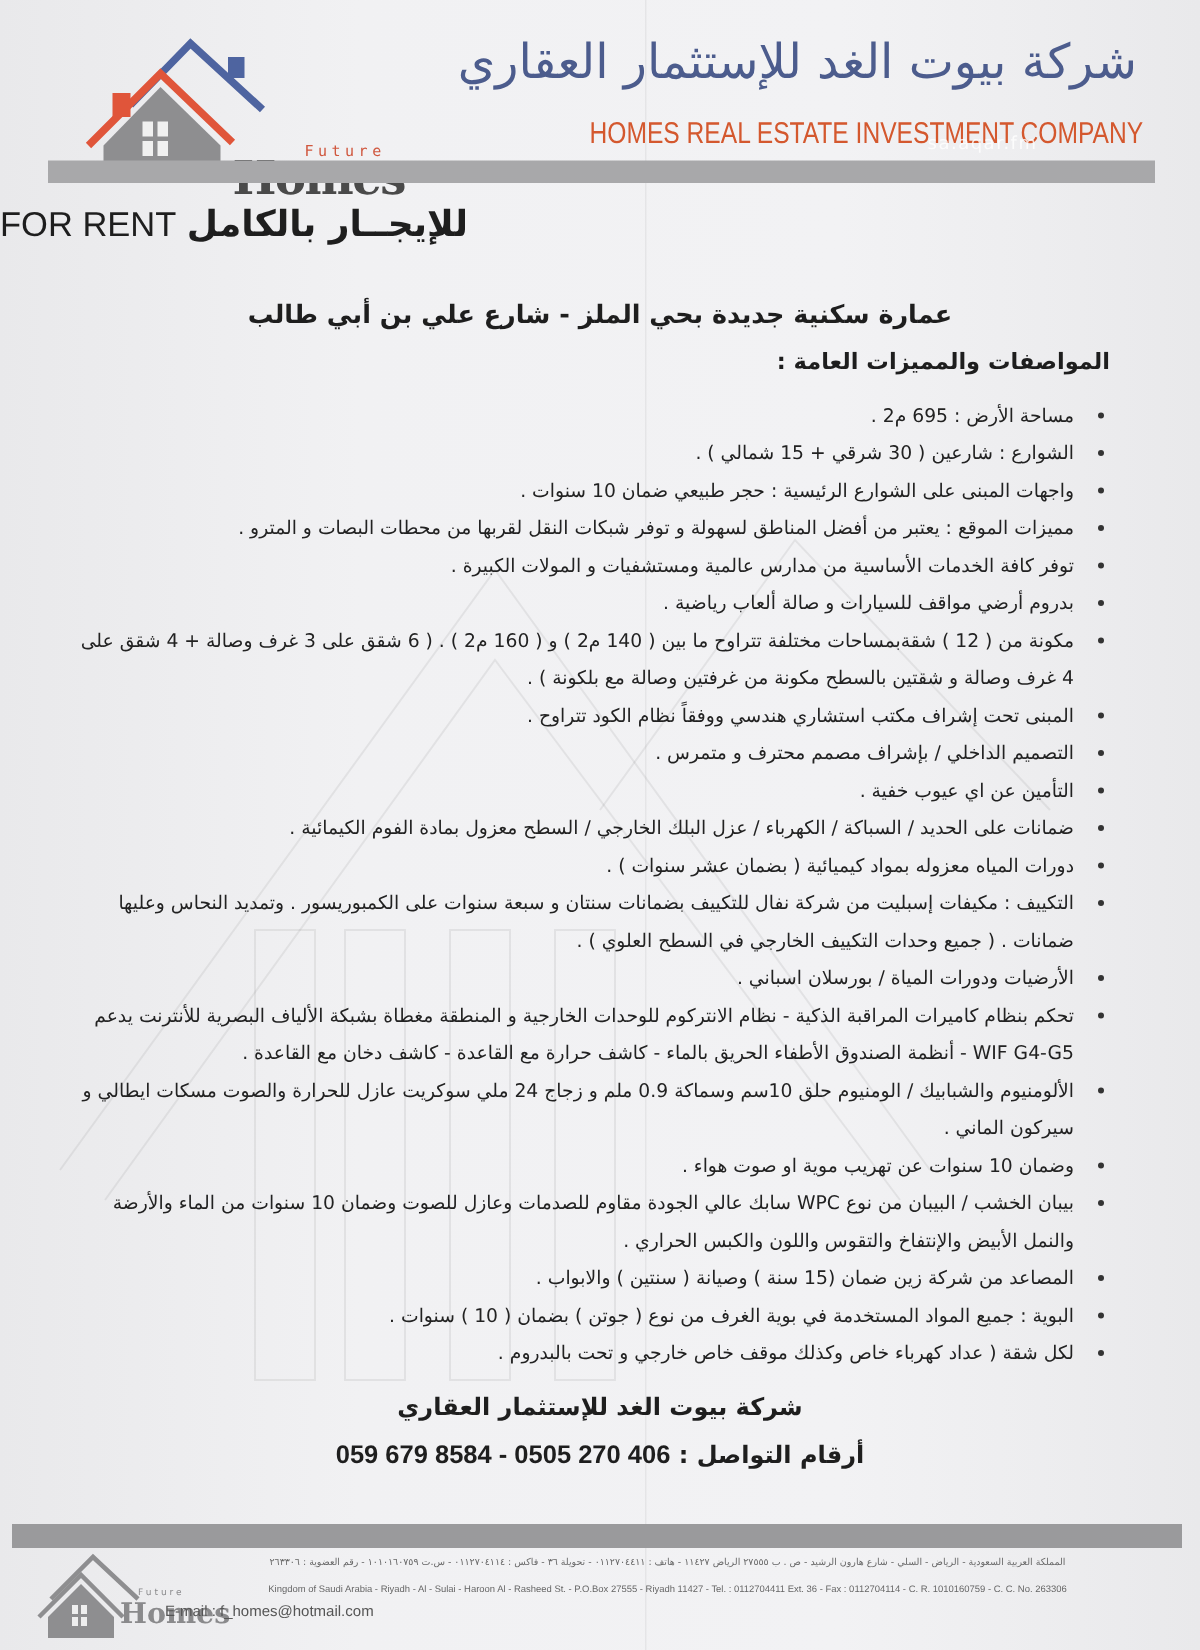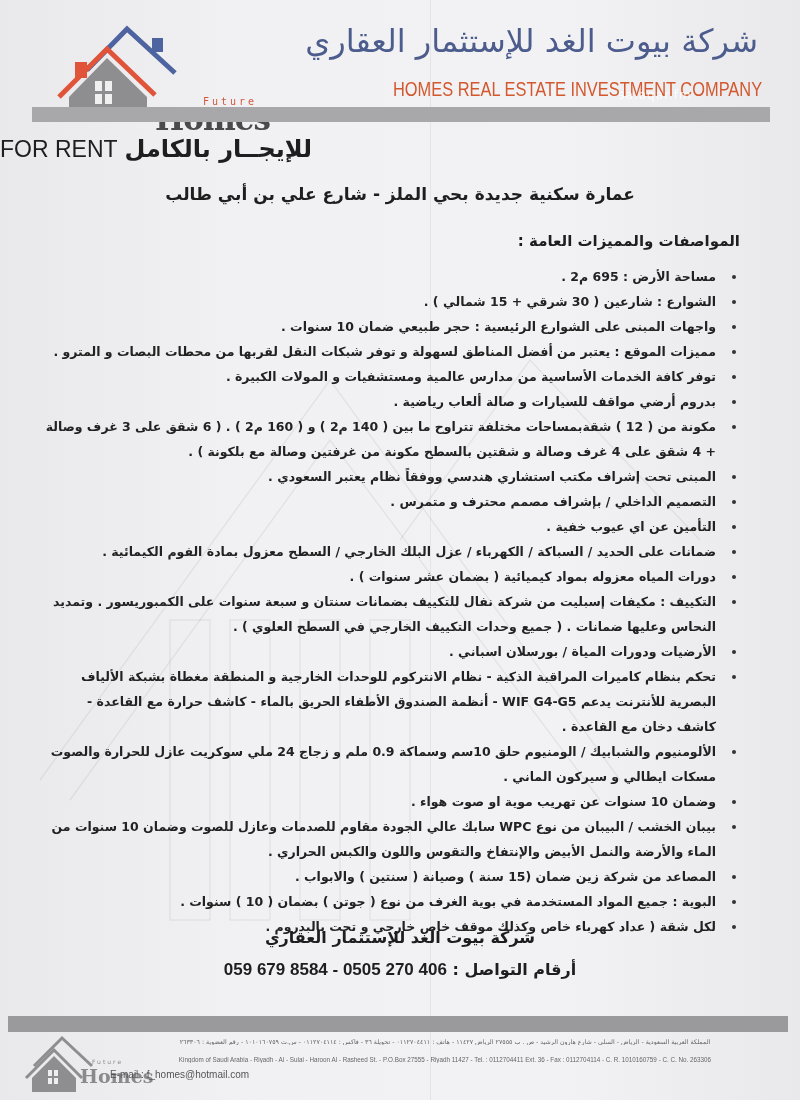--- a/index.html
+++ b/index.html
@@ -53,32 +53,32 @@
     }
     .watermark .wm-ar { font-size: 40px; line-height: 40px; font-weight: bold; direction: rtl; }
     .watermark .wm-url { font-size: 12px; letter-spacing: 1px; color: rgba(255,255,255,0.8); }
     .title {
       position: absolute; left: 0; top: 135px; width: 800px; text-align: left;
       font-size: 22px; direction: rtl;
     }
     .title .ar { font-weight: bold; font-size: 24px; }
     .title .en { font-family: "Liberation Sans", sans-serif; font-size: 23px; }
     .subtitle {
-      position: absolute; left: 0; top: 184px; width: 800px; text-align: center;
+      position: absolute; left: 0; top: 200px; width: 800px; text-align: center;
       font-weight: bold; font-size: 17px; direction: rtl;
     }
     .section-heading {
       position: absolute; right: 60px; top: 232px;
       font-weight: bold; font-size: 15px; direction: rtl;
     }
     
     .features {
       position: absolute; left: 44px; right: 58px; top: 264px;
       direction: rtl; margin: 0; padding: 0; list-style: none;
-      font-size: 12.5px; font-weight: bold; line-height: 25px; color: #222;
+      font-size: 12.5px; font-weight: normal; line-height: 25px; color: #222;
     }
     .features li { position: relative; padding-right: 26px; }
     .features li::before {
       content: ""; position: absolute; right: 6px; top: 11px;
       width: 4px; height: 4px; border-radius: 50%; background: #333;
     }
     
     .bg-outline { position: absolute; left: 0; top: 240px; width: 800px; height: 700px; pointer-events: none; }
     
     .closing-company {
@@ -170,21 +170,21 @@
   <div class="section-heading">المواصفات والمميزات العامة :</div>
 
   <ul class="features">
     <li>مساحة الأرض : 695 م2 .</li>
     <li>الشوارع : شارعين ( 30 شرقي + 15 شمالي ) .</li>
     <li>واجهات المبنى على الشوارع الرئيسية : حجر طبيعي ضمان 10 سنوات .</li>
     <li>مميزات الموقع : يعتبر من أفضل المناطق لسهولة و توفر شبكات النقل لقربها من محطات البصات و المترو .</li>
     <li>توفر كافة الخدمات الأساسية من مدارس عالمية ومستشفيات و المولات الكبيرة .</li>
     <li>بدروم أرضي مواقف للسيارات و صالة ألعاب رياضية .</li>
     <li>مكونة من ( 12 ) شقةبمساحات مختلفة تتراوح ما بين ( 140 م2 ) و ( 160 م2 ) . ( 6 شقق على 3 غرف وصالة + 4 شقق على 4 غرف وصالة و شقتين بالسطح مكونة من غرفتين وصالة مع بلكونة ) .</li>
-    <li>المبنى تحت إشراف مكتب استشاري هندسي ووفقاً نظام يعتبر السعودي .</li>
+    <li>المبنى تحت إشراف مكتب استشاري هندسي ووفقاً نظام الكود تتراوح .</li>
     <li>التصميم الداخلي / بإشراف مصمم محترف و متمرس .</li>
     <li>التأمين عن اي عيوب خفية .</li>
     <li>ضمانات على الحديد / السباكة / الكهرباء / عزل البلك الخارجي / السطح معزول بمادة الفوم الكيمائية .</li>
     <li>دورات المياه معزوله بمواد كيميائية ( بضمان عشر سنوات ) .</li>
     <li>التكييف : مكيفات إسبليت من شركة نفال للتكييف بضمانات سنتان و سبعة سنوات على الكمبوريسور . وتمديد النحاس وعليها ضمانات . ( جميع وحدات التكييف الخارجي في السطح العلوي ) .</li>
     <li>الأرضيات ودورات المياة / بورسلان اسباني .</li>
     <li>تحكم بنظام كاميرات المراقبة الذكية - نظام الانتركوم للوحدات الخارجية و المنطقة مغطاة بشبكة الألياف البصرية للأنترنت يدعم WIF G4-G5 - أنظمة الصندوق الأطفاء الحريق بالماء - كاشف حرارة مع القاعدة - كاشف دخان مع القاعدة .</li>
     <li>الألومنيوم والشبابيك / الومنيوم حلق 10سم وسماكة 0.9 ملم و زجاج 24 ملي سوكريت عازل للحرارة والصوت مسكات ايطالي و سيركون الماني .</li>
     <li>وضمان 10 سنوات عن تهريب موية او صوت هواء .</li>
     <li>بيبان الخشب / البيبان من نوع WPC سابك عالي الجودة مقاوم للصدمات وعازل للصوت وضمان 10 سنوات من الماء والأرضة والنمل الأبيض والإنتفاخ والتقوس واللون والكبس الحراري .</li>

